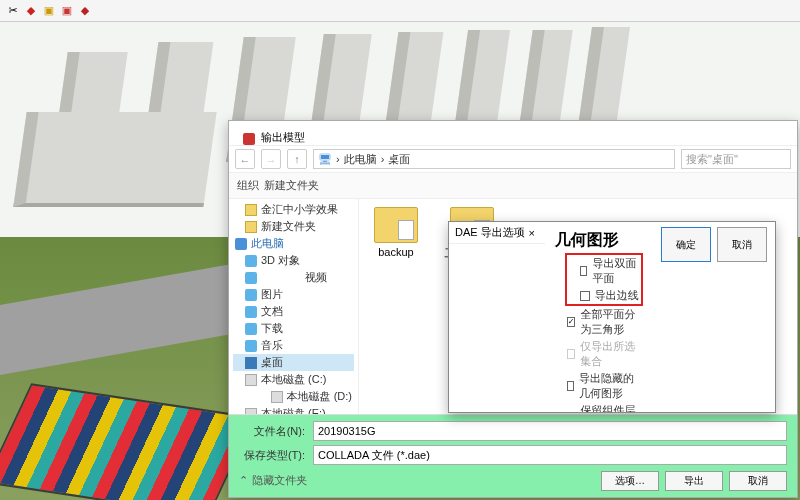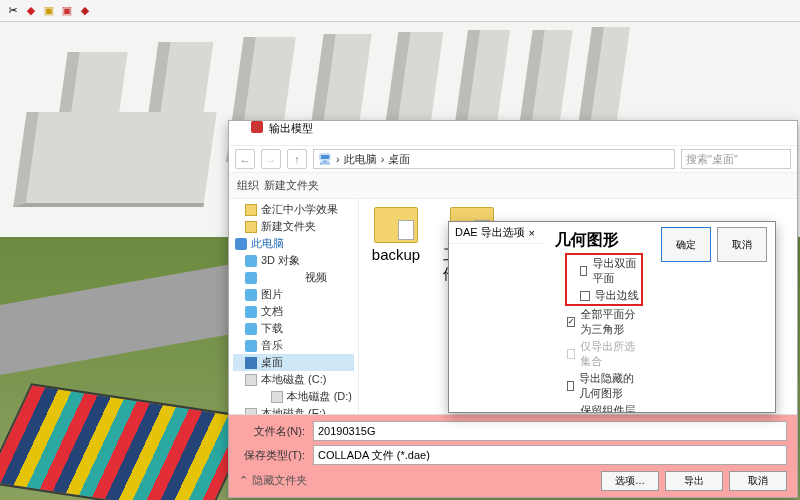--- a/index.html
+++ b/index.html
@@ -10,21 +10,21 @@
 .toolbar .ticon { width: 14px; height: 14px; display: flex; align-items: center; justify-content: center; }
 
 
 .scene { position: absolute; top: 22px; left: 0; right: 0; bottom: 0; background: linear-gradient(to bottom, #f3f5f2 0%, #f3f5f2 45%, #6b8a3f 45%, #8aa05f 100%); overflow: hidden; }
 .building { position: absolute; background: #d8d8d5; border-left: 12px solid #bdbdb8; border-bottom: 4px solid #a8a8a3; transform: skewX(-8deg); }
 .ground-road { position: absolute; background: #a0a0a0; }
 .colorful { position: absolute; bottom: 0; left: 0; width: 240px; height: 100px; background: repeating-linear-gradient(90deg, #e23 0 14px, #1a3a7a 14px 28px, #f0c800 28px 42px, #2aa 42px 56px); transform: skewX(-25deg) skewY(8deg); opacity: 0.9; border: 2px solid #333; }
 
 
 .dialog { position: absolute; top: 120px; left: 228px; width: 570px; height: 378px; background: #fff; border: 1px solid #aaa; box-shadow: 0 4px 12px rgba(0,0,0,0.3); display: flex; flex-direction: column; }
-.dlg-title { height: 24px; display: flex; align-items: flex-start; padding: 0 22px; gap: 6px; }
+.dlg-title { height: 24px; display: flex; align-items: flex-end; padding: 0 14px; gap: 6px; }
 .dlg-title .ruby { width: 12px; height: 12px; background: #c33; border-radius: 2px; }
 .dlg-nav { height: 28px; border-top: 1px solid #eee; border-bottom: 1px solid #eee; display: flex; align-items: center; padding: 0 6px; gap: 6px; }
 .navbtn { width: 20px; height: 20px; border: 1px solid #ccc; border-radius: 2px; display: flex; align-items: center; justify-content: center; color: #888; }
 .breadcrumb { flex: 1; display: flex; align-items: center; gap: 4px; color: #333; }
 .search { width: 110px; height: 20px; border: 1px solid #ccc; padding: 0 4px; color: #999; display: flex; align-items: center; }
 .dlg-toolbar { height: 26px; border-bottom: 1px solid #eee; display: flex; align-items: center; padding: 0 8px; gap: 5px; background: #fafafa; }
 .dlg-toolbar span { color: #444; }
 
 .dlg-body { flex: 1; display: flex; min-height: 0; }
 .tree { width: 130px; border-right: 1px solid #eee; overflow: hidden; padding: 2px 4px; background: #fff; }
@@ -34,23 +34,23 @@
 .icon-folder { background: #f3d36b; border: 1px solid #c9a834; }
 .icon-pc { background: #4a90d9; border-radius: 2px; }
 .icon-drive { background: #ddd; border: 1px solid #aaa; }
 .icon-desktop { background: #3a7ab8; }
 .icon-blue { background: #5bb3e8; border-radius: 2px; }
 
 .file-area { flex: 1; padding: 8px; display: flex; gap: 18px; align-items: flex-start; position: relative; }
 .file-item { display: flex; flex-direction: column; align-items: center; gap: 3px; width: 58px; }
 .folder-ico { width: 44px; height: 36px; background: #f3d36b; border: 1px solid #c9a834; border-radius: 2px; position: relative; }
 .folder-ico::before { content: ""; position: absolute; right: 3px; bottom: 2px; width: 14px; height: 18px; background: #fff; border: 1px solid #aaa; }
-.file-item span { font-size: 15px; }
-
-.dlg-bottom { border-top: 1px solid #ddd; background: #fca5a5; padding: 6px 10px; display: flex; flex-direction: column; gap: 4px; }
+.file-item span { font-size: 11px; }
+
+.dlg-bottom { border-top: 1px solid #ddd; background: #86efac; padding: 6px 10px; display: flex; flex-direction: column; gap: 4px; }
 .brow { display: flex; align-items: center; gap: 8px; }
 .brow label { width: 66px; text-align: right; color: #333; }
 .brow .field { flex: 1; height: 20px; border: 1px solid #aaa; background: #fff; padding: 0 4px; display: flex; align-items: center; }
 .hide-folders { color: #555; display: flex; align-items: center; gap: 4px; }
 .btn-row { display: flex; justify-content: flex-end; gap: 6px; padding-top: 2px; }
 .btn { width: 58px; height: 20px; border: 1px solid #999; background: #f6f6f6; display: flex; align-items: center; justify-content: center; font-size: 10px; }
 
 
 .options { position: absolute; top: 221px; left: 448px; width: 328px; height: 192px; background: #fff; border: 1px solid #888; box-shadow: 0 4px 12px rgba(0,0,0,0.3); display: flex; flex-direction: row; z-index: 10; }
 .opt-title { height: 22px; display: flex; align-items: center; justify-content: space-between; padding: 0 6px; border-bottom: 1px solid #eee; }

